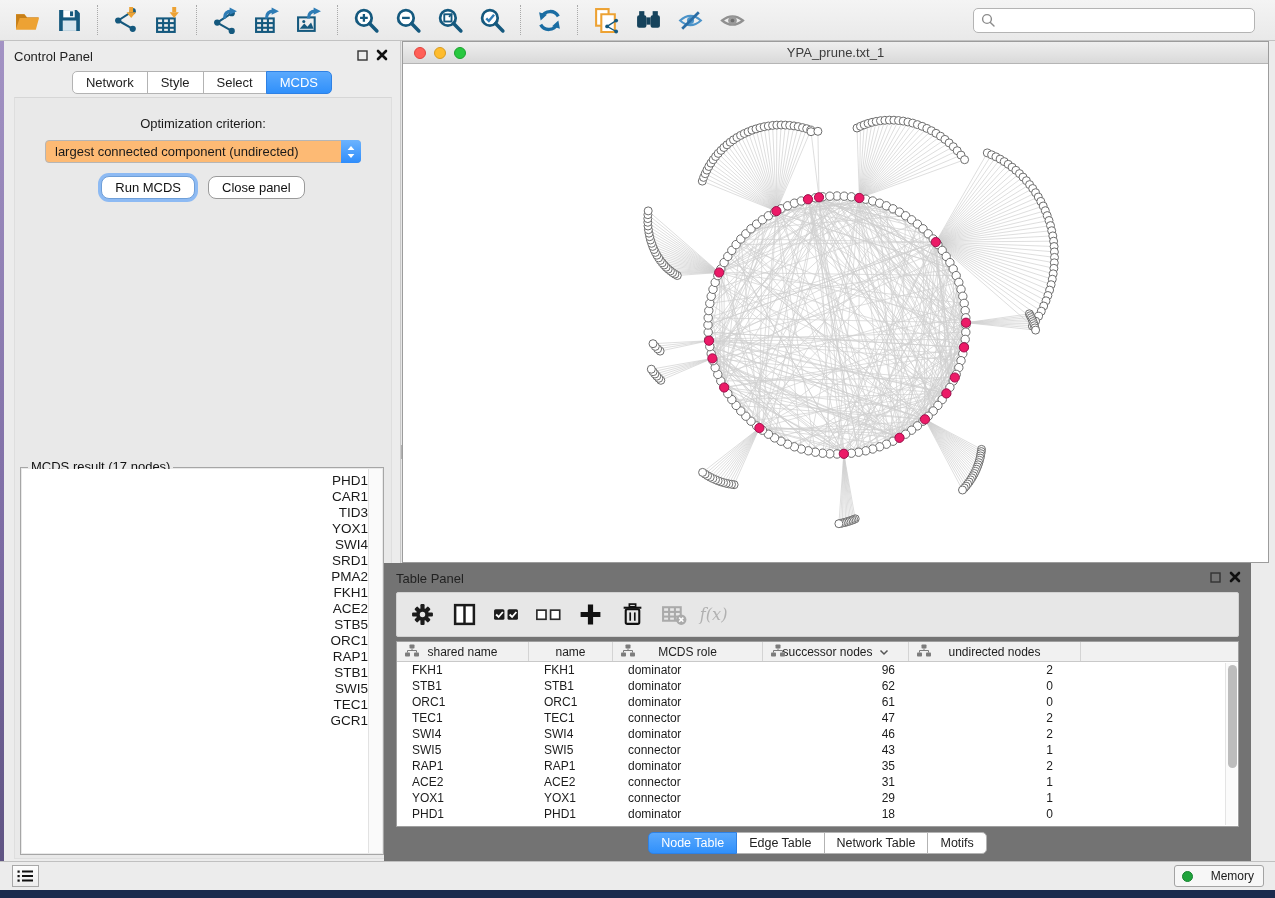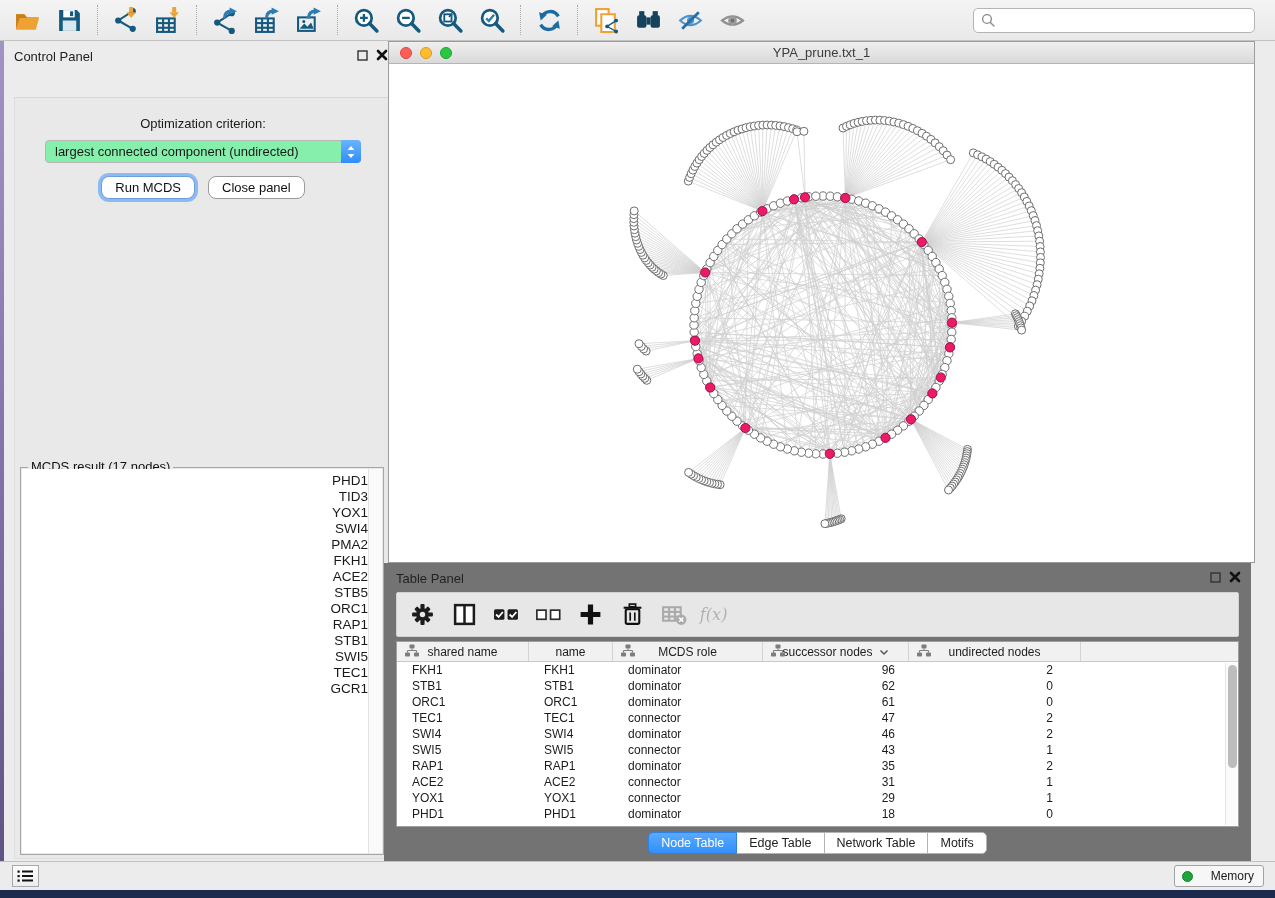--- a/index.html
+++ b/index.html
@@ -31,21 +31,21 @@
   .seg { display:inline-flex; }
   .seg .tab { padding:3px 13px; background:#fff; border:1px solid #b3b3b3; margin-left:-1px;
     font-size:13px; color:#222; position:relative; }
   .seg .tab:first-child { border-radius:5px 0 0 5px; margin-left:0; }
   .seg .tab:last-child { border-radius:0 5px 5px 0; }
   .seg .tab.active { background:linear-gradient(#5aa9fd,#3090fb); border-color:#2f81e4; color:#fff; z-index:1; }
   .cp-tabs { display:flex; justify-content:center; margin-top:2px; }
   .cp-inner { position:absolute; left:10px; right:8px; top:56px; bottom:2px; background:#e9e9e9;
     border:1px solid #dedede; border-top-color:#d6d6d6; }
   .opt-label { text-align:center; margin-top:18px; font-size:13px; }
-  .dropdown { margin:9px auto 0; width:316px; height:23px; background:#86efac; border:1px solid #b6b6b6;
+  .dropdown { margin:9px auto 0; width:316px; height:23px; background:#fdba74; border:1px solid #b6b6b6;
     border-radius:4px; display:flex; align-items:center; position:relative; }
   .dropdown .val { flex:1; padding-left:9px; font-size:13px; white-space:nowrap; overflow:hidden; }
   .dropdown .step { width:20px; height:23px; margin:-1px -1px -1px 0; border-radius:0 4px 4px 0;
     background:linear-gradient(#6cb3fe,#2f8dfb); display:flex; align-items:center; justify-content:center; }
   .btnrow { display:flex; justify-content:center; gap:13px; margin-top:13px; }
   .pbtn { height:23px; padding:0 13px; background:#fff; border:1px solid #9a9a9a; border-radius:8px;
     font:13px "Liberation Sans",sans-serif; color:#111; display:flex; align-items:center; }
   .pbtn.focusring { box-shadow:0 0 0 3px rgba(110,170,245,.75); border-color:#6f9fd8; }
   .groupbox { position:absolute; left:5px; right:7px; top:369px; bottom:3px; border:1px solid #a6a6a6;text-align:right; }
   .groupbox legend.glabel { position:absolute; top:-9px; left:7px; background:#e9e9e9; padding:0 3px; font-size:13px; color:#111; }
@@ -53,21 +53,21 @@
   .mcds-items { flex:1; padding:4px 0 0 7px; font-size:13.5px; line-height:16px; overflow:hidden; }
   .mcds-scroll { width:14px; border-left:1px solid #e2e2e2; background:#fafafa; }
 
   
   .vsplit { position:absolute; left:400px; top:41px; width:8px; height:820px; background:#e7e7e7;
     border-left:1px solid #c9c9c9; border-right:1px solid #9c9c9c; }
   .vsplit .grip { position:absolute; left:0px; top:404px; width:6px; height:14px; background:#f2f2f2;
     border:1px solid #b0b0b0; }
 
   
-  .netwin { position:absolute; left:388px; top:41px; width:867px; height:522px; background:#fff;
+  .netwin { position:absolute; left:402px; top:41px; width:867px; height:522px; background:#fff;
     border:1px solid #9c9c9c; }
   .titlebar { height:22px; background:linear-gradient(#efefef,#d9d9d9); border-bottom:1px solid #b5b5b5;
     position:relative; display:flex; align-items:center; justify-content:center; }
   .tl { position:absolute; left:11px; top:5px; display:flex; gap:8px; }
   .tl span { width:12px; height:12px; border-radius:50%; display:block; }
   .tl .r { background:#ff5f57; border:.5px solid #e0443e; }
   .tl .y { background:#febc2e; border:.5px solid #d89c21; }
   .tl .g { background:#28c840; border:.5px solid #1da22f; }
   .wintitle { font-size:13px; color:#3c3c3c; }
   .netcanvas { position:absolute; left:0; top:22px; width:865px; height:498px; background:#fff; }
@@ -292,43 +292,51 @@
     <span class="panel-title">Control Panel</span>
     <span class="panel-ctl">
       <svg width="11" height="11" viewBox="0 0 11 11">
         <rect x="1" y="1" width="9" height="9" fill="none" stroke="#333" stroke-width="1.4"></rect>
       </svg>
       <svg width="12" height="12" viewBox="0 0 12 12">
         <path d="M2 2 L10 10 M10 2 L2 10" stroke="#111" stroke-width="2.6" stroke-linecap="round"></path>
       </svg>
     </span>
   </div>
+  <div class="cp-tabs seg" id="cp-tabs">
+      <span class="tab">Network</span>
+      <span class="tab">Style</span>
+      <span class="tab">Select</span>
+      <span class="tab active">MCDS</span>
+    </div>
   <div class="cp-inner">
     <div class="opt-label">Optimization criterion:</div>
     <div class="dropdown">
       <span class="val">largest connected component (undirected)</span>
       <span class="step">
         <svg width="10" height="14" viewBox="0 0 10 14">
           <path d="M5 1 L8.4 5 H1.6 Z" fill="#fff"></path>
           <path d="M5 13 L1.6 9 H8.4 Z" fill="#fff"></path>
         </svg>
       </span>
     </div>
     <div class="btnrow">
       <button class="pbtn focusring">Run MCDS</button>
       <button class="pbtn">Close panel</button>
     </div>
     <div class="groupbox">
       <legend class="glabel">MCDS result (17 nodes)</legend>
       <div class="mcds-list">
         <div class="mcds-items" id="mcds-items">
             <div>PHD1</div>
+            <div>CAR1</div>
             <div>TID3</div>
             <div>YOX1</div>
             <div>SWI4</div>
+            <div>SRD1</div>
             <div>PMA2</div>
             <div>FKH1</div>
             <div>ACE2</div>
             <div>STB5</div>
             <div>ORC1</div>
             <div>RAP1</div>
             <div>STB1</div>
             <div>SWI5</div>
             <div>TEC1</div>
             <div>GCR1</div>

